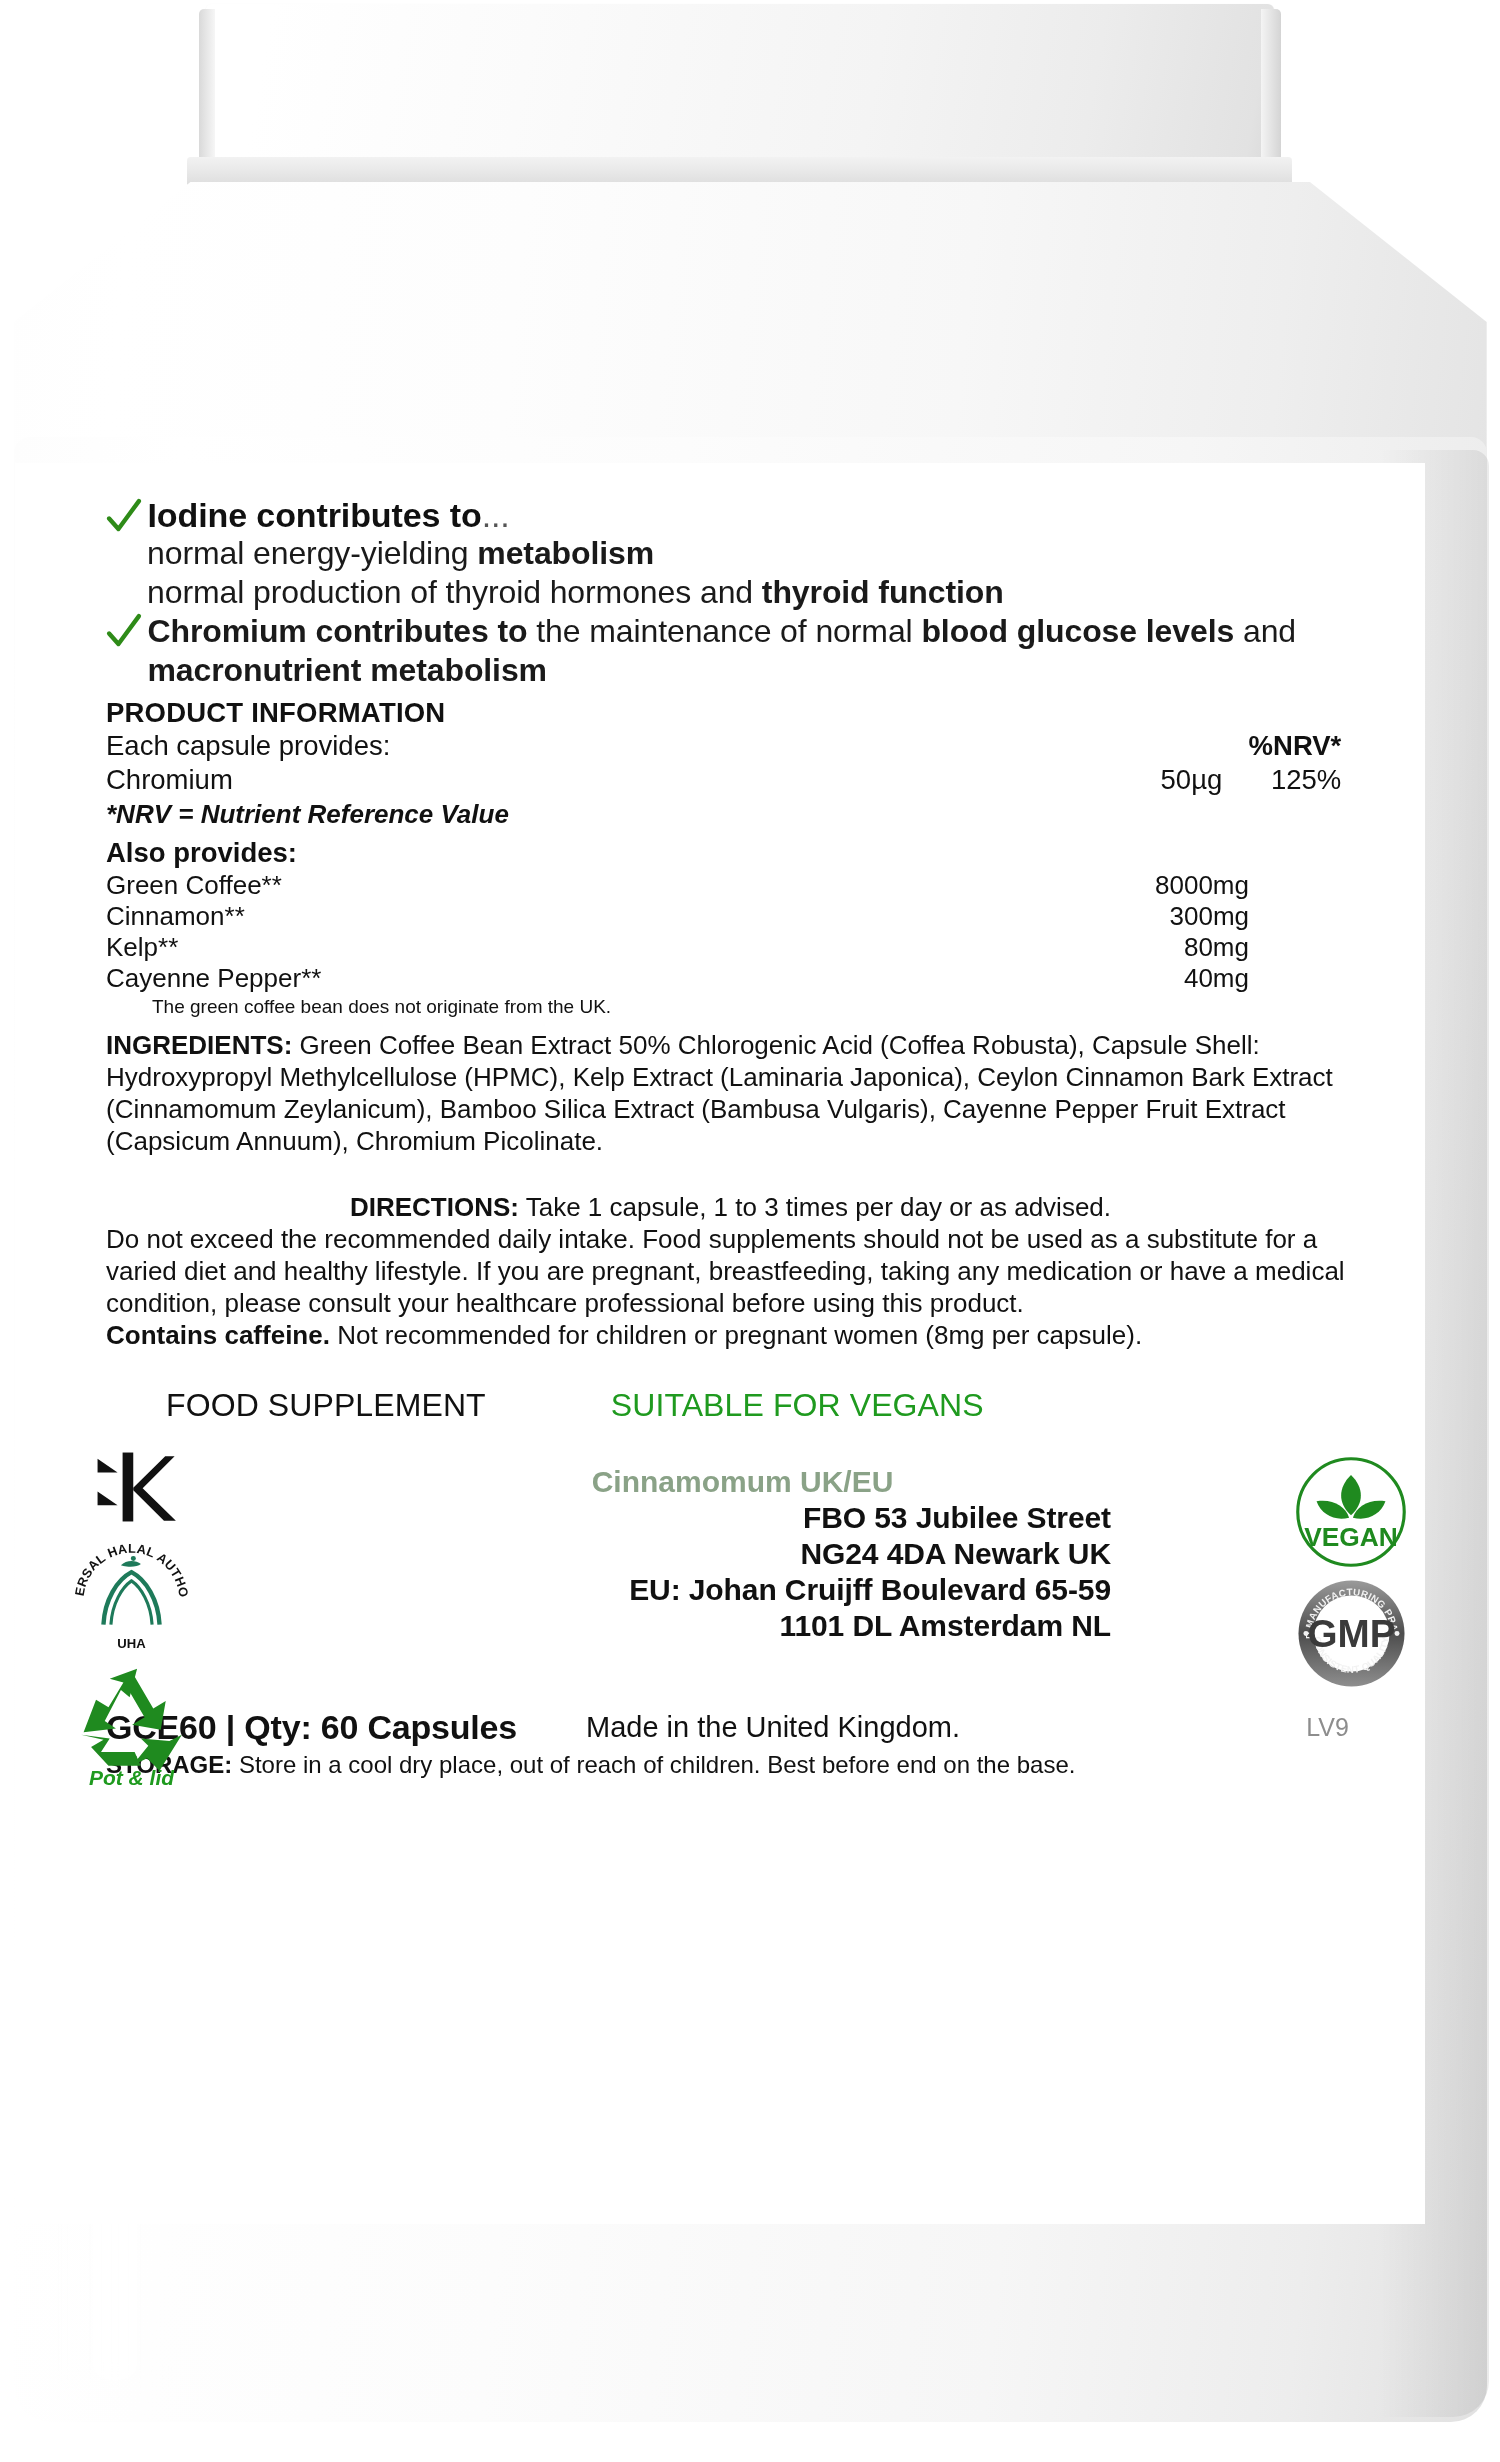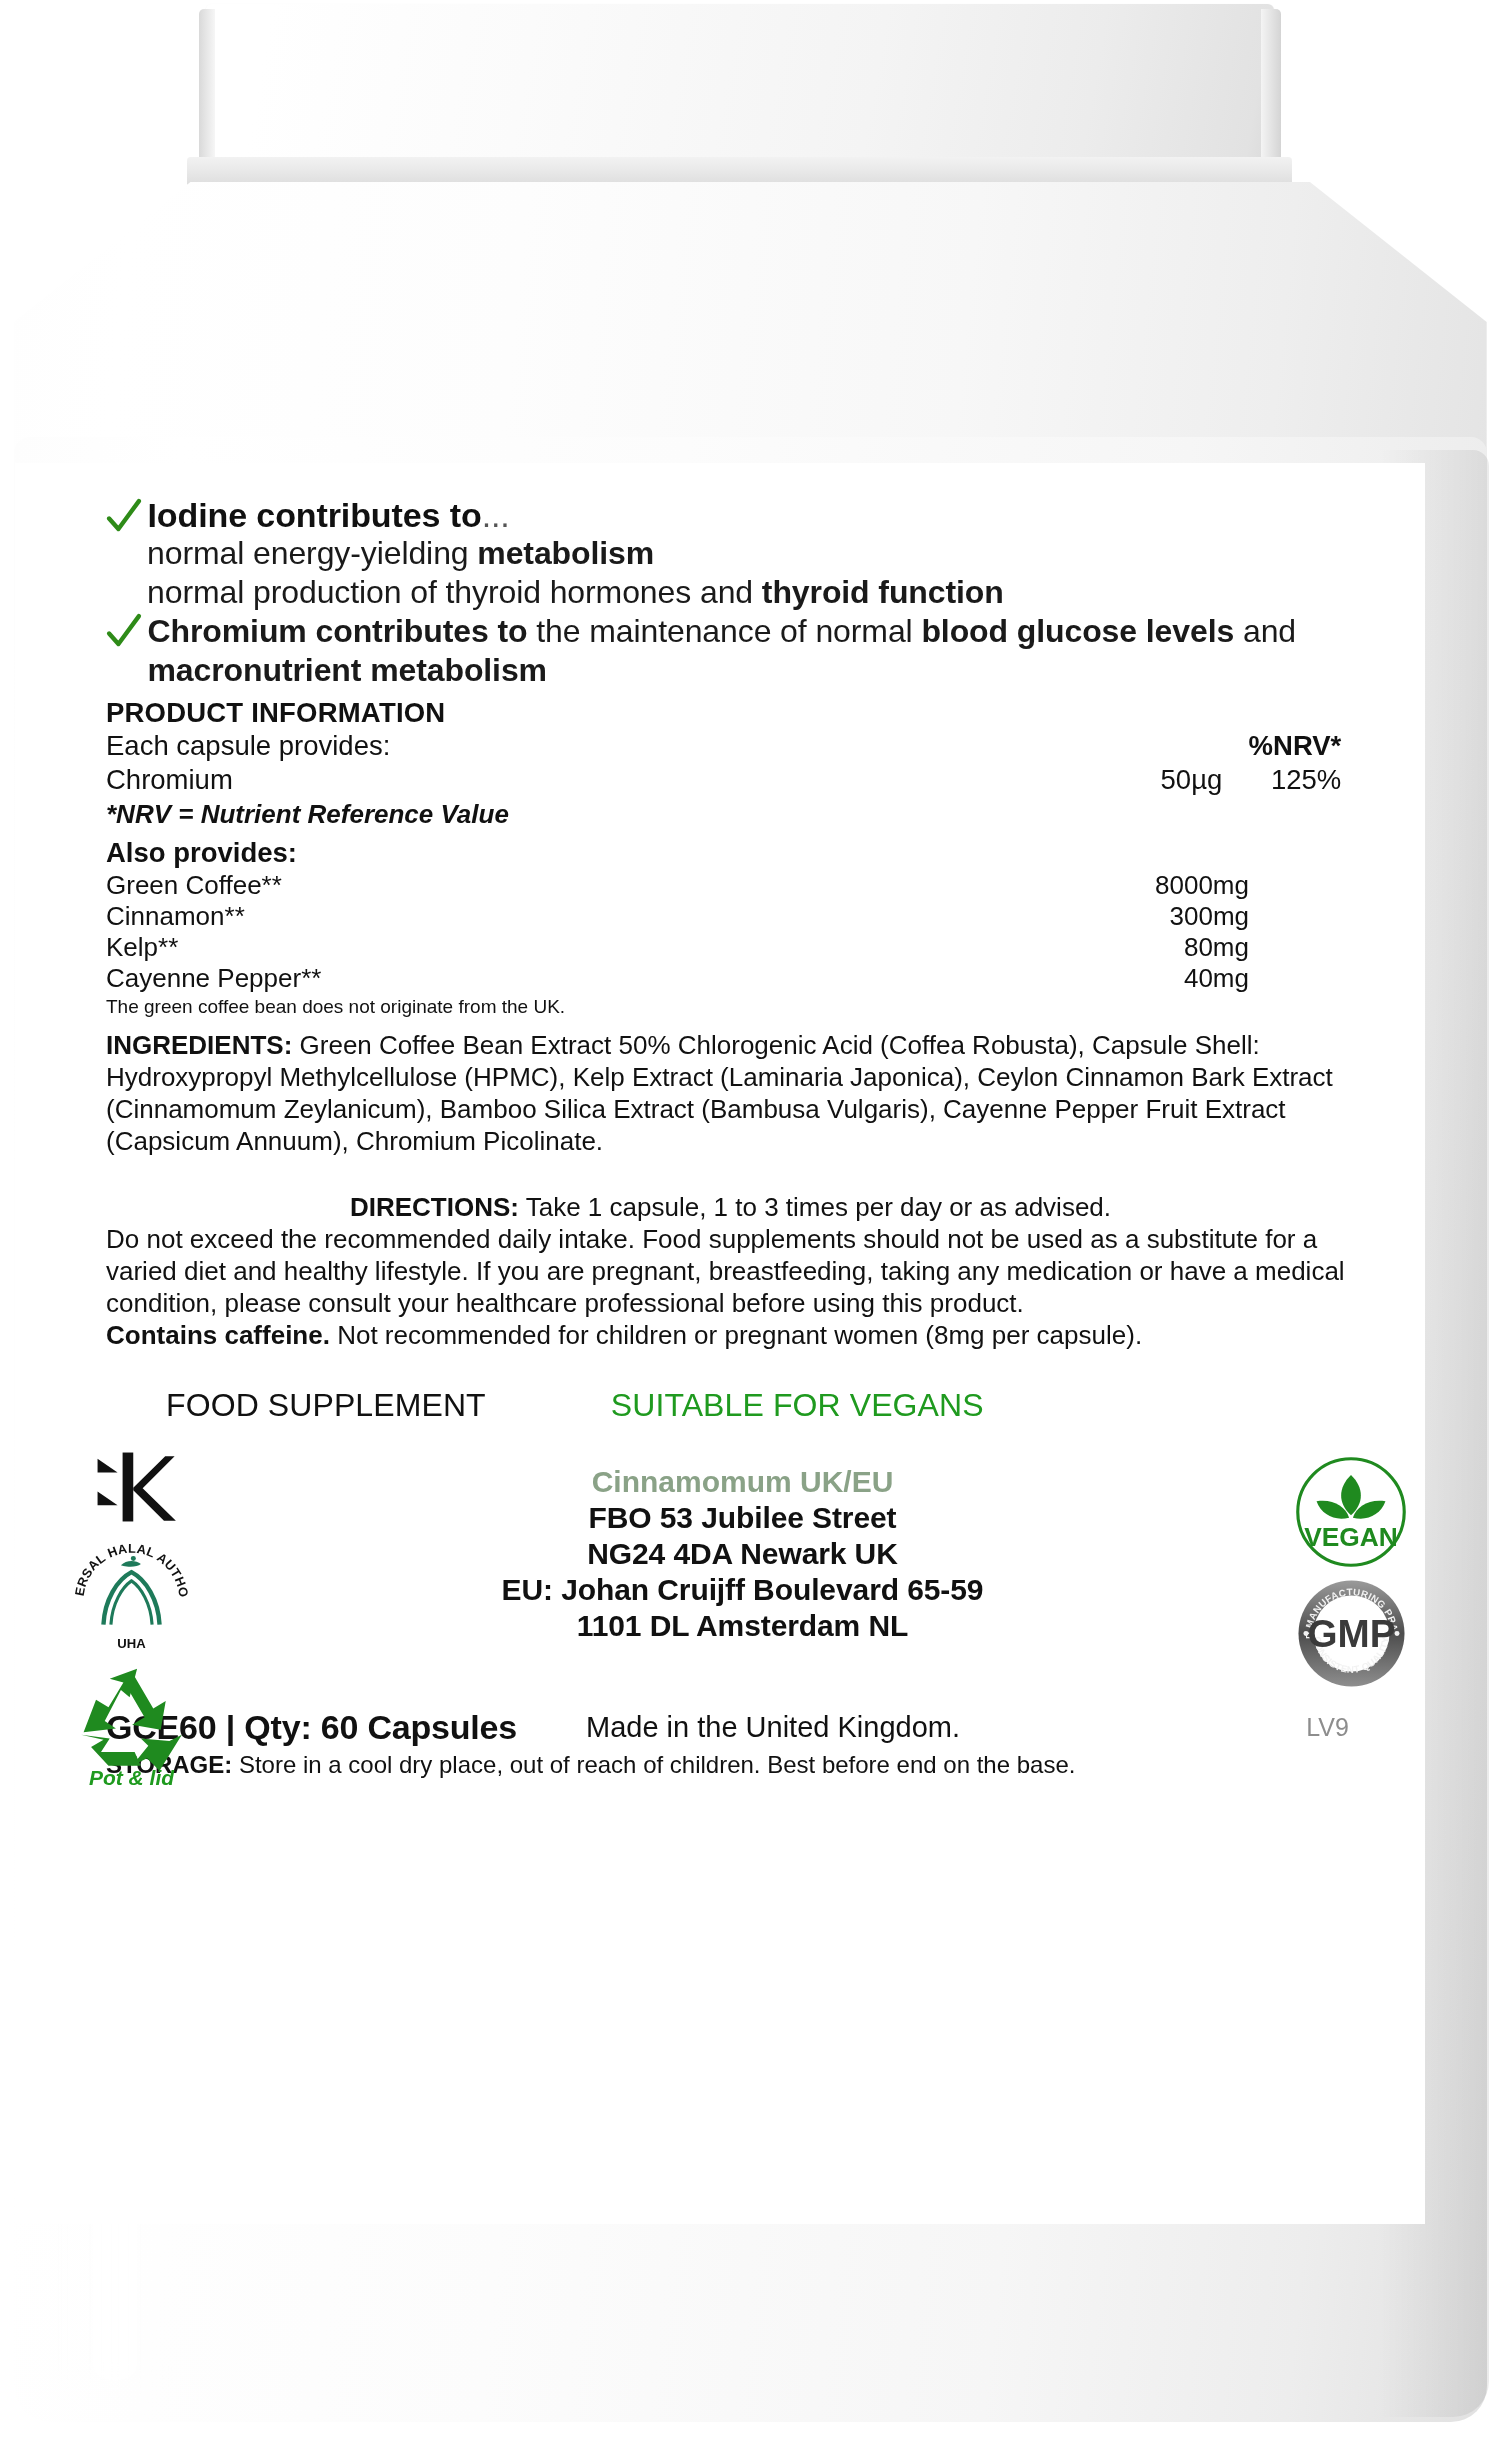--- a/index.html
+++ b/index.html
@@ -58,21 +58,21 @@
   .nutrient-row .nm{flex:1 1 auto;}
   .nutrient-row .amt{width:162px;text-align:right;}
   .nutrient-row .pct{width:119px;text-align:right;padding-right:13.7px;}
   .nrv-note{font-size:26px;line-height:34px;font-style:italic;font-weight:700;color:#111;}
 
   .also-head{font-size:27.5px;line-height:35px;font-weight:700;color:#111;margin-top:3.7px;}
   .also-row{display:flex;align-items:baseline;font-size:26px;line-height:31px;color:#111;}
   .also-row .nm{flex:1 1 auto;}
   .also-row .amt{width:268px;text-align:right;padding-right:106px;}
 
-  .footnotes{display:flex;font-size:19px;line-height:24px;color:#111;margin-top:1.2px;}
+  .footnotes{display:flex;font-size:19px;line-height:24px;color:#111;margin-top:1.2px;margin-left:46px;}
   .footnotes .fa{flex:0 0 462px;}
   .footnotes .fb{flex:1 1 auto;text-align:right;padding-right:13.7px;}
 
   .para{font-size:26px;line-height:32px;color:#111;margin-top:13.7px;}
   .para b{font-weight:700;}
   .para.tight{margin-top:0;}
 
   .badges-row{display:flex;align-items:center;margin-top:36px;}
   .badge-food{font-size:32px;color:#111;padding-left:60px;letter-spacing:0.1px;}
   .badge-vegan-txt{font-size:32px;color:#1f9a1f;padding-left:125px;letter-spacing:0.1px;}
@@ -81,21 +81,21 @@
   .cert-zone{position:relative;margin-top:15px;height:268px;}
   .cert-left{position:absolute;left:-62px;top:11.2px;width:175px;text-align:center;}
   .kmark{font-size:60px;line-height:60px;font-weight:700;color:#111;letter-spacing:-5px;
          font-family:"Liberation Sans",sans-serif;}
   .halal-seal{position:relative;width:131px;height:131px;margin:-3.7px auto 0;}
   .recycle{position:relative;width:119px;height:112px;margin:3.7px auto 0;}
   .recycle-cap{font-size:21px;line-height:22.5px;font-style:italic;font-weight:700;color:#1f9a1f;margin-top:-10px;}
 
   .addr{position:absolute;left:268px;top:25px;width:737px;text-align:center;}
   .addr .brand{font-size:30px;line-height:36px;font-weight:700;color:#8aa287;}
-  .addr .ln{font-size:30px;line-height:36px;font-weight:700;color:#111;letter-spacing:-0.1px;}
+  .addr .ln{font-size:30px;line-height:36px;font-weight:700;color:#111;letter-spacing:-0.1px;text-align:right;}
 
   .cert-right{position:absolute;right:-74px;top:16px;width:156px;text-align:center;}
   .vegan-badge{width:114px;height:114px;margin:0 auto;position:relative;}
   .gmp-badge{width:111px;height:111px;margin:8.7px auto 0;position:relative;}
 
   .bottom-row{display:flex;align-items:flex-start;margin-top:1.2px;}
   .code{font-size:34px;line-height:39px;font-weight:700;color:#111;letter-spacing:-0.2px;}
   .made{font-size:29px;line-height:39px;color:#111;padding-left:69px;}
   .lot{font-size:25px;line-height:39px;color:#8d8d8d;margin-left:auto;padding-right:6.2px;}
   .storage{font-size:24px;line-height:30px;color:#111;margin-top:2.5px;}

